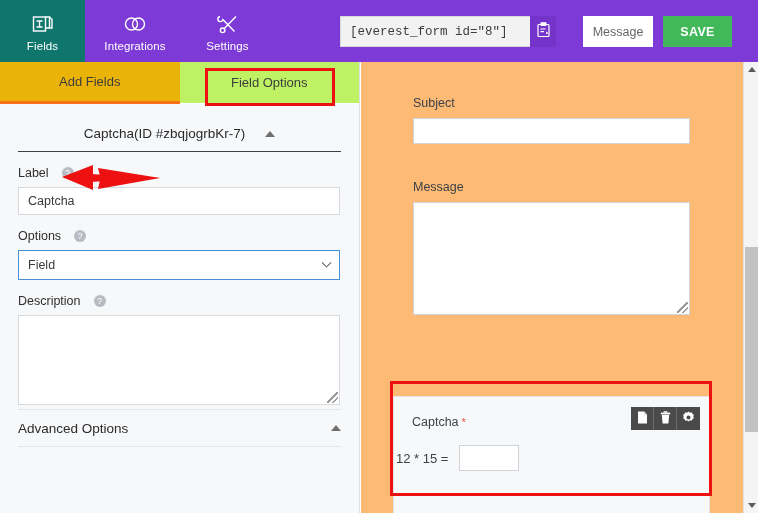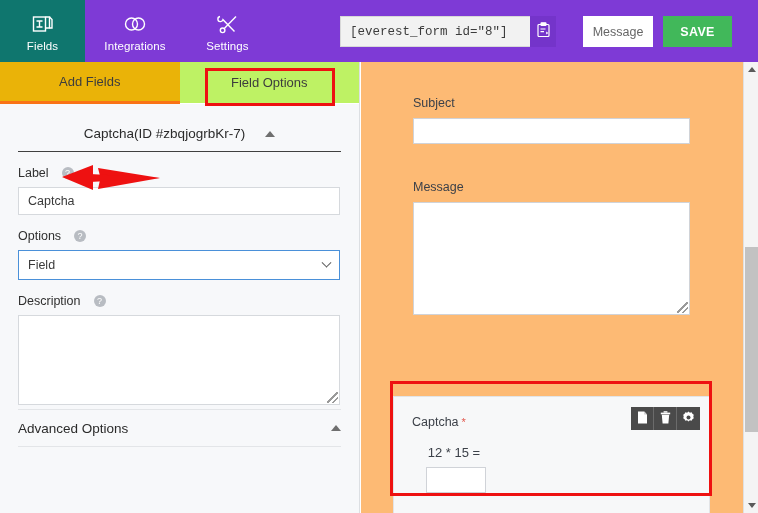--- a/index.html
+++ b/index.html
@@ -215,23 +215,23 @@
     width: 317px; height: 127px;
     background: #f7f8f9;
     border: 1px solid #e2e4e7;
   }
   .cap-lbl {
     position: absolute; left: 18px; top: 18px;
     font-size: 12.5px; color: #3c4149;
   }
   .cap-req { color: #e2574c; font-size: 11px; margin-left: 3px; }
   .cap-eq {
-    position: absolute; left: 28px; top: 48px;
+    position: absolute; left: 2px; top: 48px;
     font-size: 13px; color: #3c4149;
-    display: flex; align-items: center; gap: 7px; flex-direction: column;
+    display: flex; align-items: center; gap: 7px;
   }
   .cap-answer {
     width: 60px; height: 26px;
     border: 1px solid #d0d3d8;
     background: #ffffff;
     margin-left: 4px;
   }
   .cap-tools {
     position: absolute; right: 9px; top: 10px;
     display: flex;

